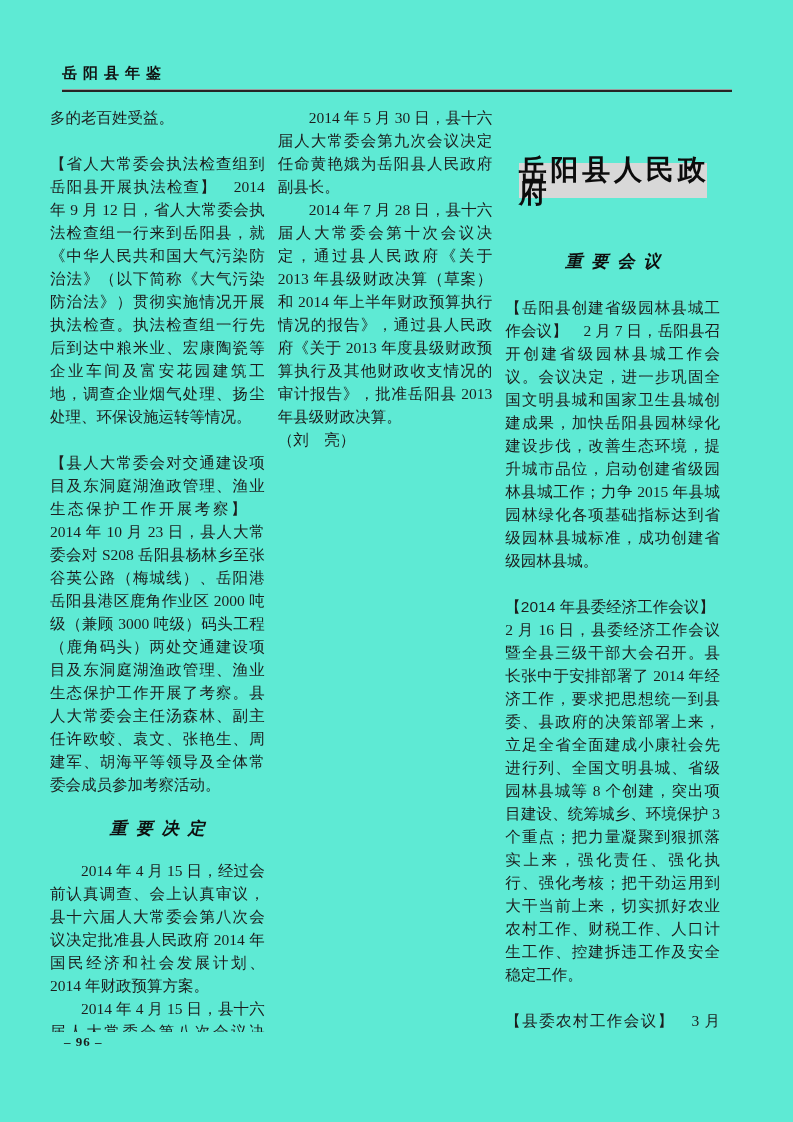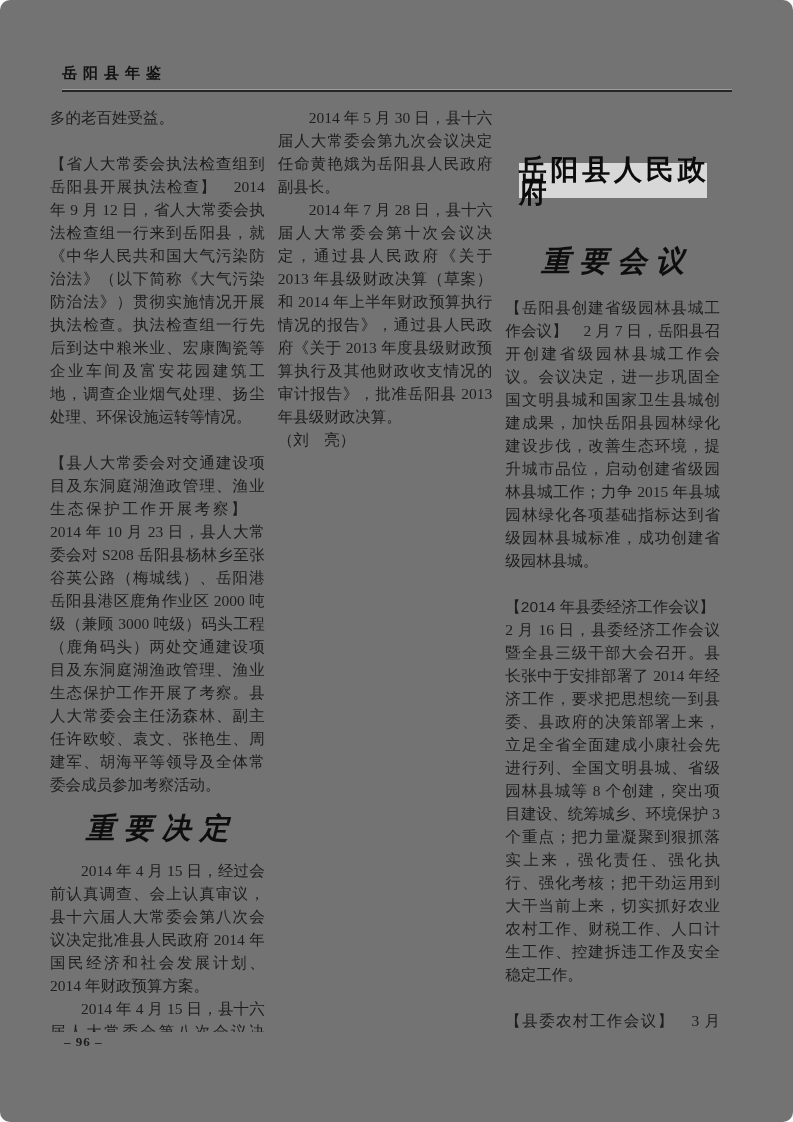--- a/index.html
+++ b/index.html
@@ -3,21 +3,21 @@
 <meta charset="utf-8">
 <style>
   * { box-sizing: border-box; }
   html, body { margin: 0; padding: 0; }
   body {
     width: 793px; height: 1122px;
     background: #fbfbf9;
     font-family: "Liberation Serif", "DejaVu Serif", serif;
     color: #1d1d1d;
   }
-  .page { position: relative; width: 793px; height: 1122px; overflow: hidden; background: #737373; border-radius: 10px; }
+  .page { position: relative; width: 793px; height: 1122px; overflow: hidden; background: #5eead4; }
 
   .header { position: absolute; left: 62px; top: 64px; width: 670px; }
   .header-title {
     font-family: "Liberation Sans", "DejaVu Sans", sans-serif;
     font-weight: bold; font-size: 15px; letter-spacing: 6px; color: #111;
   }
   .header-rule { margin-top: 6px; height: 3px; border-top: 1px solid #9b9b9b; border-bottom: 2px solid #262626; }
 
   .columns { position: absolute; left: 50px; top: 106px; width: 670px; height: 926px; display: flex; gap: 13px; }
   .col {
@@ -25,21 +25,21 @@
     font-size: 15.5px; line-height: 23px;
     text-align: justify; text-justify: inter-ideograph;
   }
   .para { margin: 0; }
   .para.indent { text-indent: 2em; }
   .entry { margin-top: 23px; }
   .entry-head { font-family: "Liberation Sans", "DejaVu Sans", sans-serif; font-weight: normal; }
 
   .section-heading {
     margin: 21px 0 19px; text-align: center;
-    font-size: 29px; font-weight: 600; font-style: italic;
+    font-size: 17px; font-weight: 600; font-style: italic;
     letter-spacing: 9px; text-indent: 9px; color: #0e0e0e;
   }
   .col3 .section-heading { margin: 52px 0 22px; }
 
   .banner {
     margin: 57px auto 0; width: 188px; height: 35px;
     background: #d8d8d8;
     display: flex; align-items: center; justify-content: center;
   }
   .banner-text { font-size: 28px; font-weight: bold; letter-spacing: 1px; color: #0c0c0c; }

